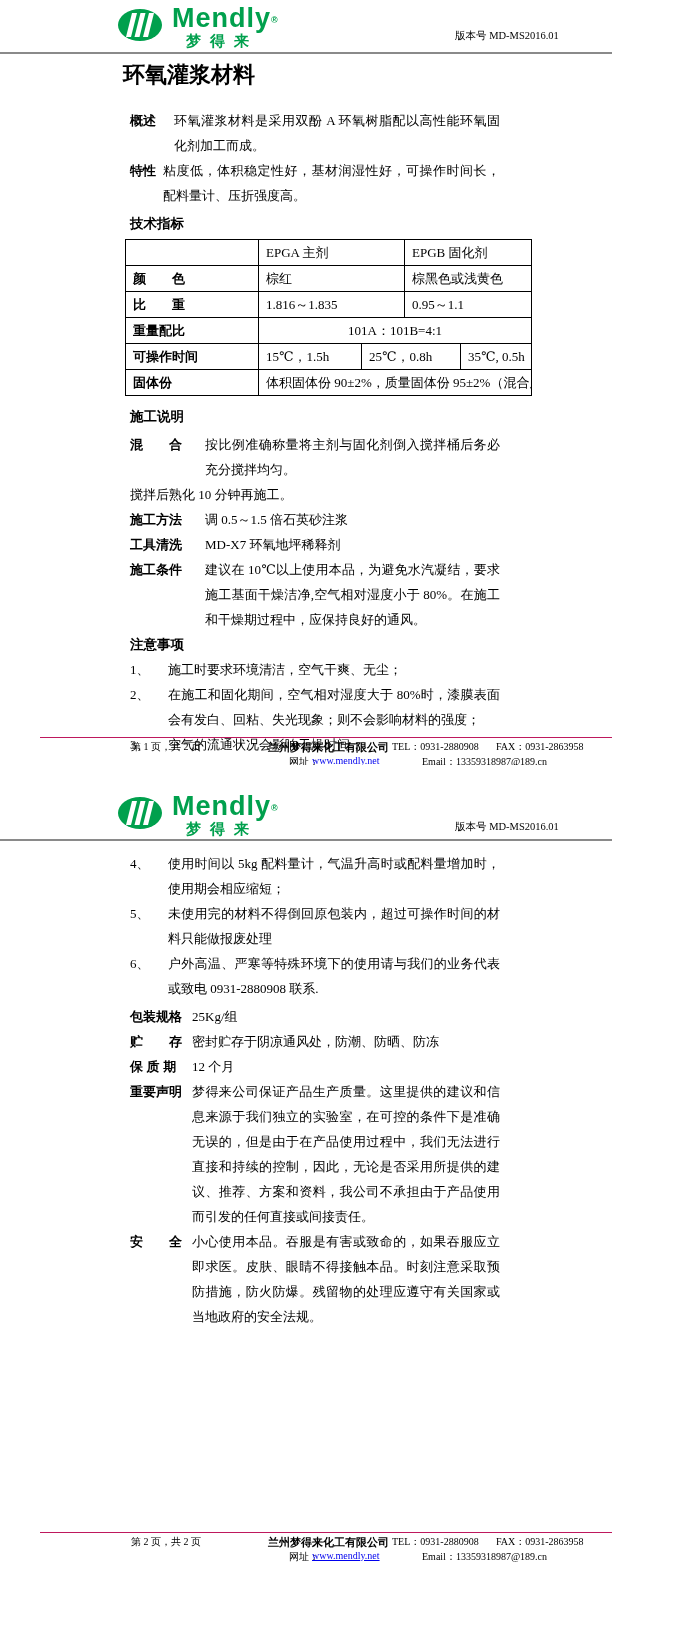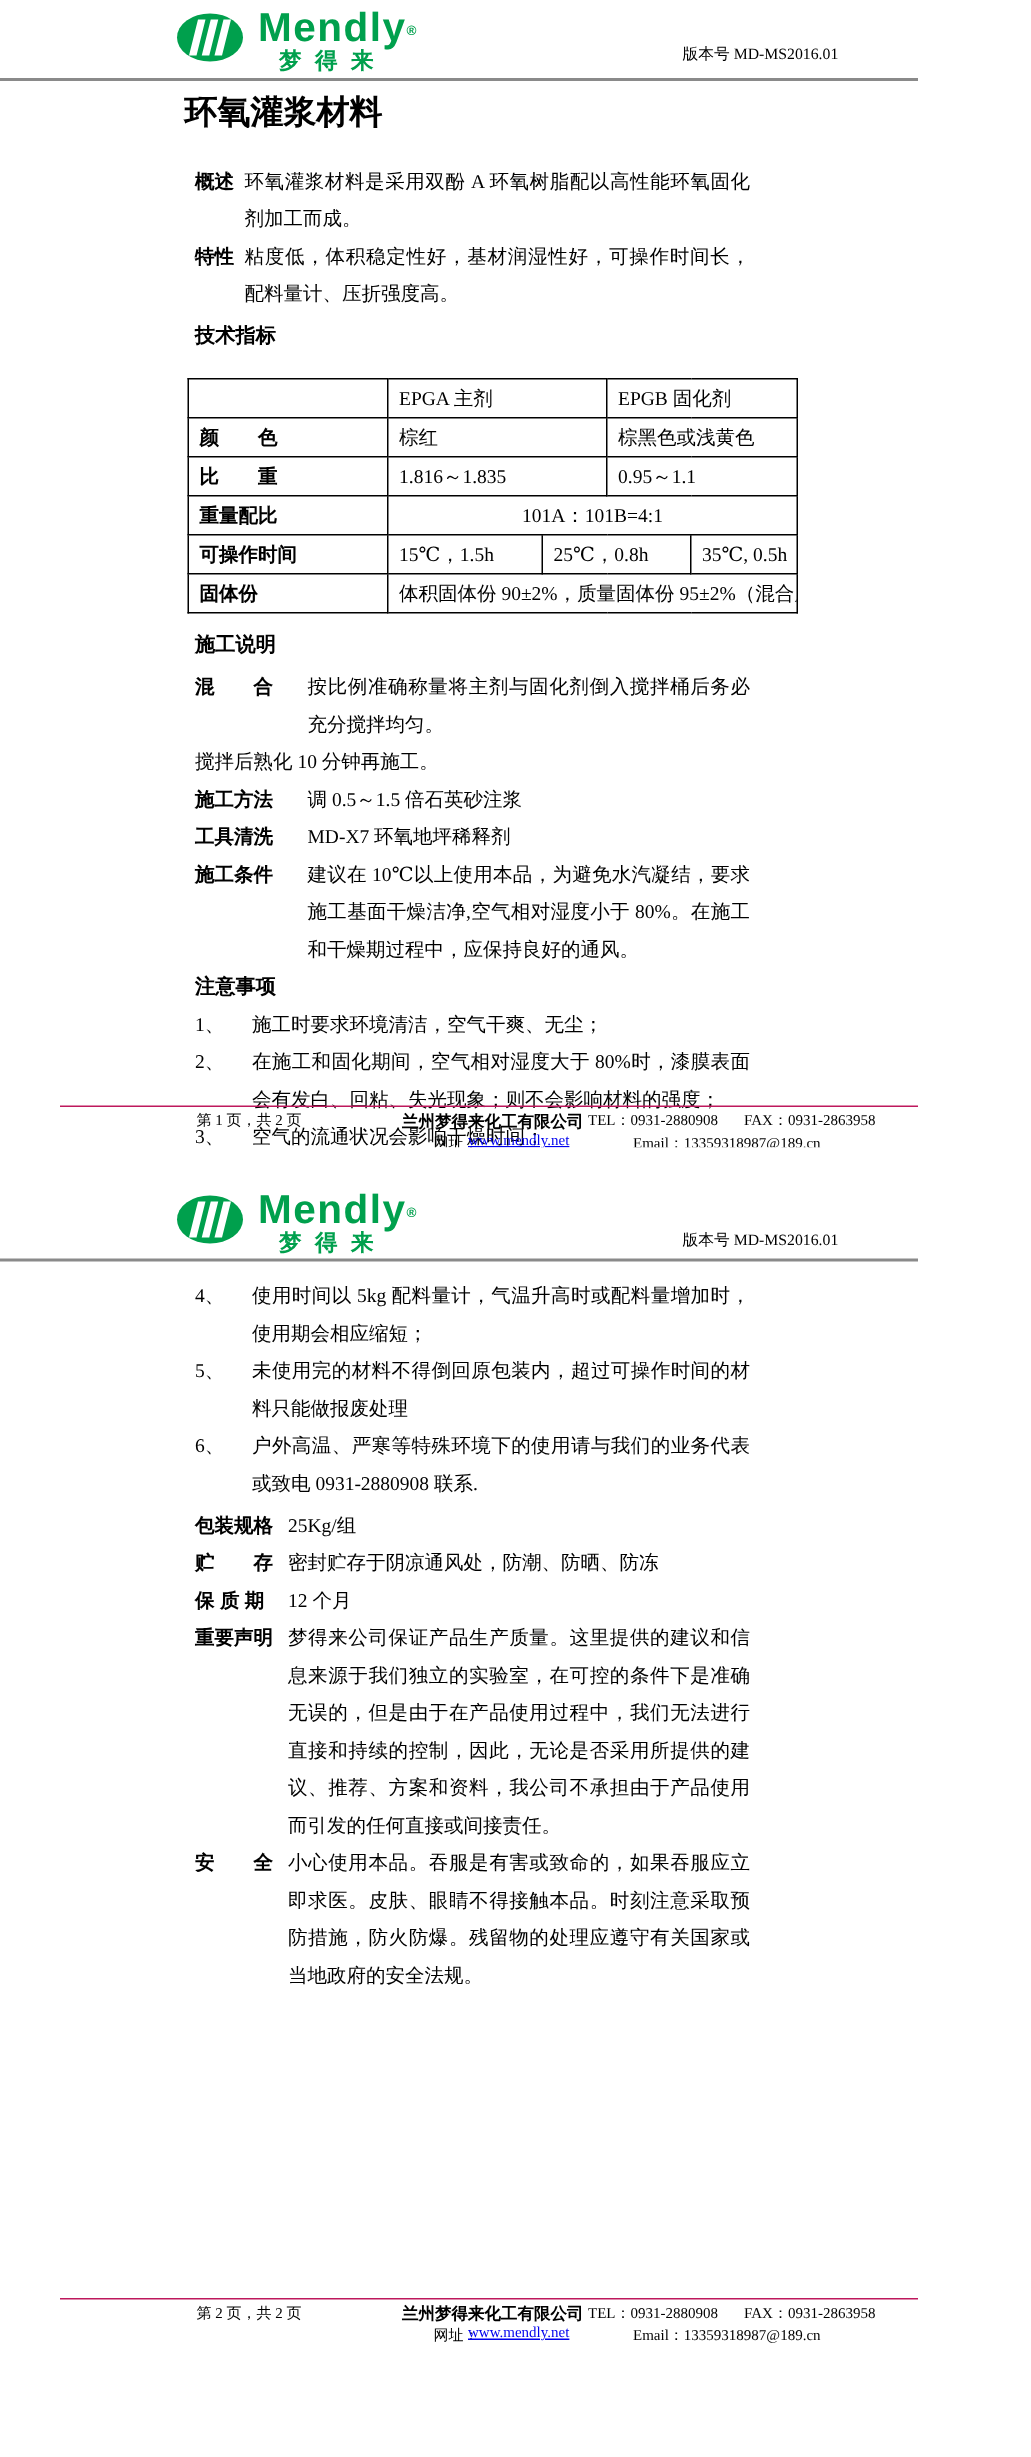--- a/index.html
+++ b/index.html
@@ -28,27 +28,27 @@
   
   .content{padding:0 112px 0 130px;font-size:13px;line-height:25px;}
   .row{display:flex;}
   .lbl{font-family:"Liberation Sans","DejaVu Sans",sans-serif;font-weight:bold;flex-shrink:0;}
   .w33{flex:0 0 33px;}
   .w38{flex:0 0 38px;font-family:"Liberation Serif",serif;font-weight:normal;}
   .w62{flex:0 0 62px;}
   .w75{flex:0 0 75px;}
   .txt{flex:1;text-align:justify;}
   .heading{font-family:"Liberation Sans","DejaVu Sans",sans-serif;font-weight:bold;font-size:13.5px;}
-  .mt18{margin-top:18px;}
+  .mt18{margin-top:18px;gap:11px;}
   .mt8{margin-top:8px;}
   .mt3{margin-top:3px;}
   .mt10{margin-top:10px;}
 
   
-  table.tech{border-collapse:collapse;margin:16px 0 0 -5px;table-layout:fixed;width:406px;border-radius:24px;}
+  table.tech{border-collapse:collapse;margin:3px 0 0 -5px;table-layout:fixed;width:406px;border-radius:24px;}
   table.tech td{border:1px solid #000;height:22px;padding:0 7px;font-size:13px;overflow:hidden;white-space:nowrap;}
   table.tech td.tl{font-family:"Liberation Sans","DejaVu Sans",sans-serif;font-weight:bold;}
   table.tech td.ctr{text-align:center;}
 
   
   .pfoot{position:absolute;left:40px;right:0;border-top:1px solid #be185d;font-size:10px;}
   #page1 .pfoot{top:737px;}
   #page2 .pfoot{top:767px;}
   .frow{position:relative;height:15px;}
   .frow span{position:absolute;top:2px;white-space:nowrap;}

